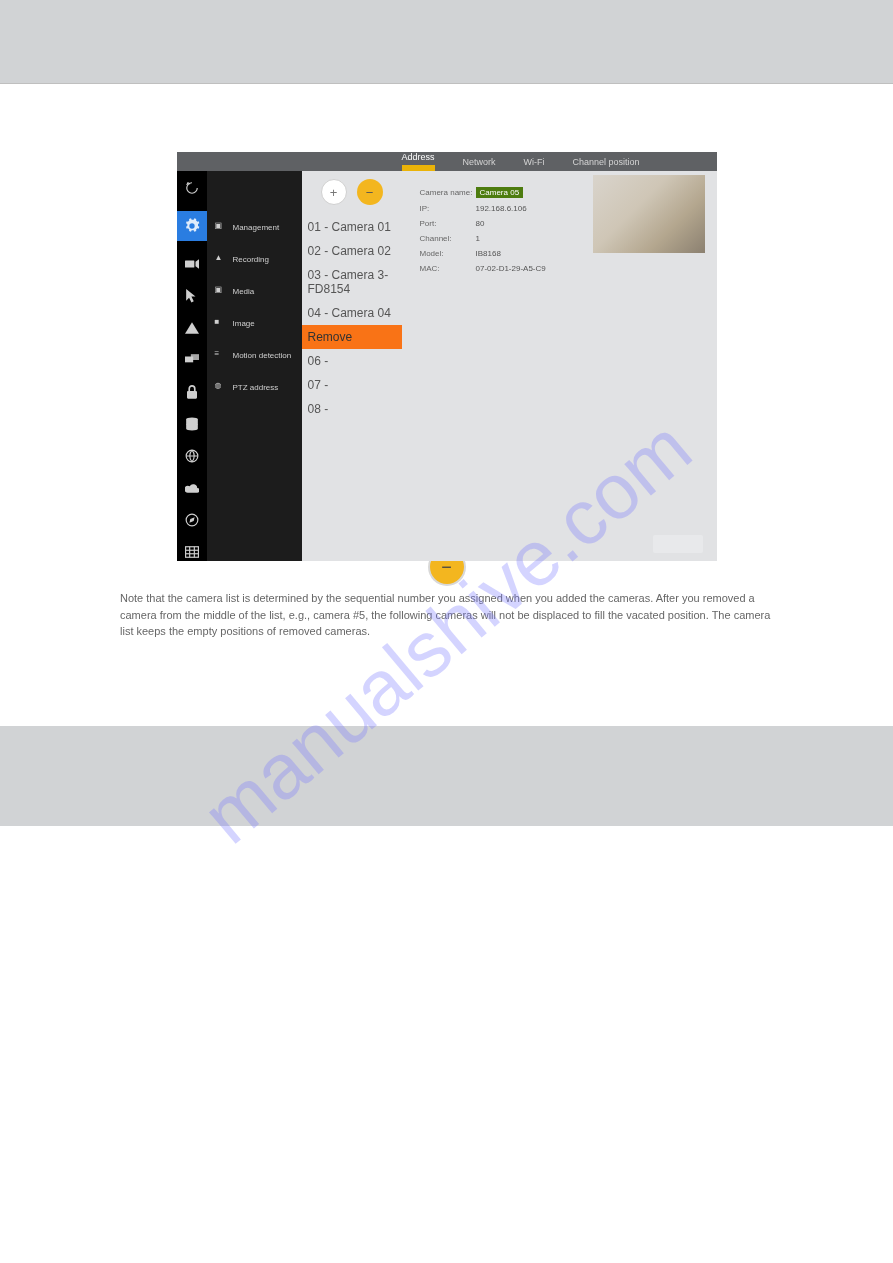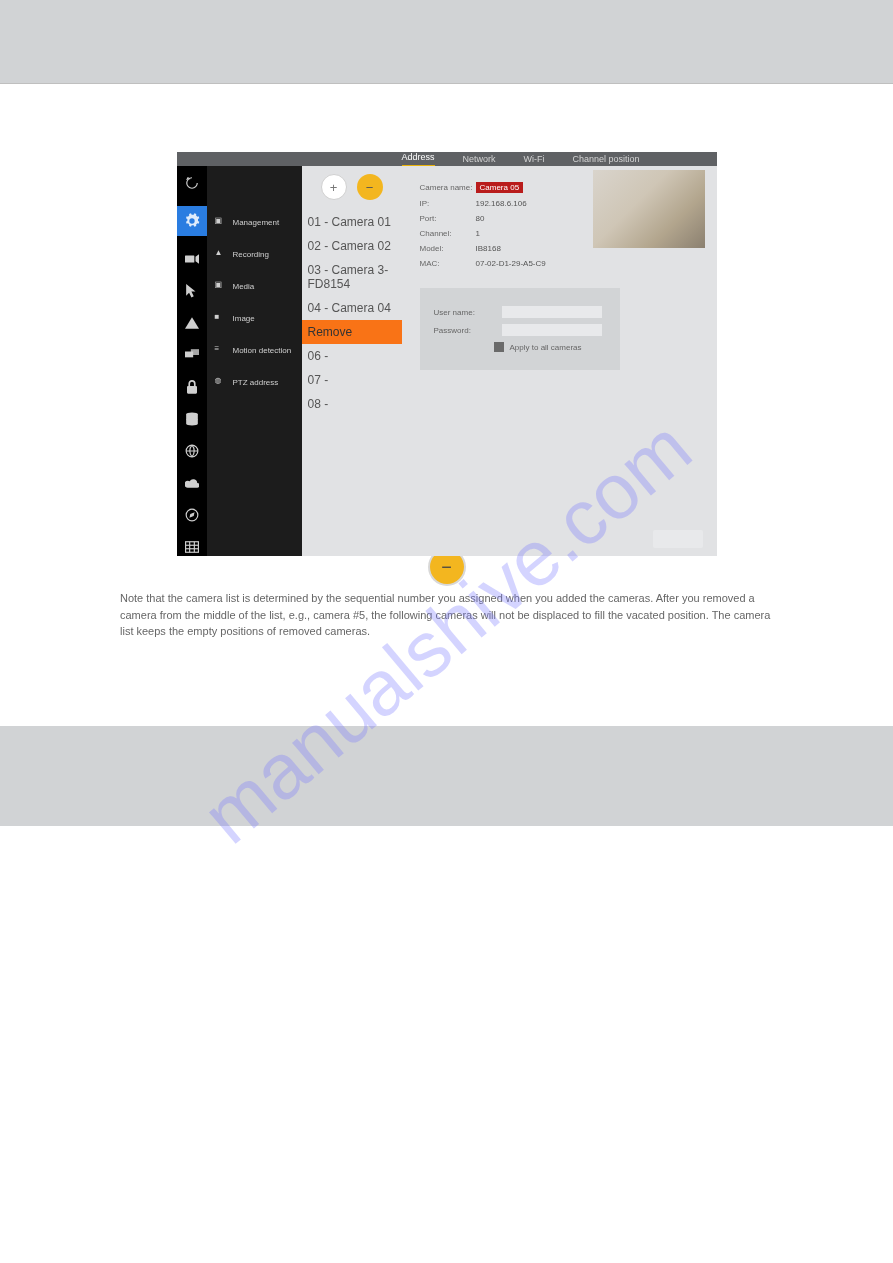--- a/index.html
+++ b/index.html
@@ -7,40 +7,40 @@
   .top-banner,.bottom-banner{width:893px;background:#d1d3d5}
   .top-banner{height:84px;border-bottom:1px solid #bfbfbf}
   .bottom-banner{margin-top:50px;height:100px}
   .page{padding:60px 120px 30px 120px}
   .para{font-size:11px;color:#666;line-height:1.5;margin:6px 0}
   .inline-btn{display:inline-flex;width:34px;height:34px;border-radius:50%;background:#e8e8e8;box-shadow:0 0 0 1px #ccc;vertical-align:middle;align-items:center;justify-content:center;font-size:18px;color:#888}
   .inline-btn.orange{background:#f3b61f;box-shadow:0 0 0 2px #d8d8d8;color:#444}
   .screenshot{width:540px;height:390px;margin:8px auto;background:#5f6164;position:relative;display:flex;flex-direction:column}
   .shot-top{height:35px;background:#5f6164;display:flex;align-items:center;padding-left:225px;gap:28px}
   .shot-tab{font-size:9px;color:#d4d4d4}
-  .shot-tab.active{color:#fff;border-bottom:1px solid #eab308;padding-bottom:3px}
+  .shot-tab.active{color:#fff;border-bottom:6px solid #eab308;padding-bottom:3px}
   .shot-body{flex:1;display:flex;background:#e1e2e4}
   .lrail{width:30px;background:#000;display:flex;flex-direction:column;align-items:center;padding-top:8px;gap:14px}
   .ricon{width:18px;height:18px;display:flex;align-items:center;justify-content:center;color:#cfcfcf;font-size:12px}
   .ricon.active{background:#2a7de1;width:30px;height:30px}
   .sidemenu{width:95px;background:#1c1c1c;padding-top:40px}
   .sm-item{height:32px;display:flex;align-items:center;padding-left:8px;font-size:8px;color:#cfcfcf;gap:6px}
   .sm-ico{width:12px;height:12px;color:#cfcfcf}
   .camcol{width:100px;background:#e1e2e4;padding-top:8px}
   .pm-row{display:flex;gap:10px;justify-content:center;margin-bottom:10px}
   .circ{width:26px;height:26px;border-radius:50%;display:flex;align-items:center;justify-content:center;font-size:13px}
   .circ.plus{background:#fff;border:1px solid #d0d0d0;color:#777}
   .circ.minus{background:#f3b61f;color:#555}
   .cam-li{font-size:12px;color:#555;padding:5px 6px}
   .cam-li.sel{background:#f97316;color:#333;position:relative}
   .detail{flex:1;padding:10px 18px 10px 18px;position:relative}
   .drow{display:flex;font-size:8px;color:#666;margin:6px 0;align-items:center}
   .dlab{width:56px}
   .dval{color:#555}
-  .inputish{background:#b91c1c;color:#fff;padding:1px 4px;font-size:8px}
+  .inputish{background:#4d7c0f;color:#fff;padding:1px 4px;font-size:8px}
   .thumb{position:absolute;right:12px;top:4px;width:112px;height:78px;background:linear-gradient(135deg,#d9d4cc 0%,#cfc6b6 40%,#b3a68e 70%,#8b8070 100%)}
   .cred-box{margin-top:20px;width:200px;background:#d2d4d6;padding:12px 14px}
   .cred-row{display:flex;align-items:center;font-size:8px;color:#666;margin:6px 0}
   .cred-lab{width:68px}
   .cred-field{width:100px;height:12px;background:#e8e9eb}
   .chk{width:10px;height:10px;background:#6a6a6a;margin-right:6px}
   .apply-btn{position:absolute;right:14px;bottom:8px;width:50px;height:18px;background:#e8e9eb;border-radius:2px}
   .watermark{position:absolute;left:50%;top:50%;transform:translate(-50%,-50%) rotate(-40deg);font-size:78px;color:rgba(120,120,255,0.32);font-weight:400;white-space:nowrap;pointer-events:none;font-family:Arial}
   svg{display:block}
 </style>
@@ -198,34 +198,20 @@
         </div>
         <div class="drow">
           <span class="dlab">Model:</span>
           <span class="dval">IB8168</span>
         </div>
         <div class="drow">
           <span class="dlab">MAC:</span>
           <span class="dval">07-02-D1-29-A5-C9</span>
         </div>
 
-        <div class="cred-box">
-          <div class="cred-row">
-            <span class="cred-lab">User name:</span>
-            <span class="cred-field"></span>
-          </div>
-          <div class="cred-row">
-            <span class="cred-lab">Password:</span>
-            <span class="cred-field"></span>
-          </div>
-          <div class="cred-row" style="margin-left:60px">
-            <span class="chk"></span>
-            <span>Apply to all cameras</span>
-          </div>
-        </div>
         <div class="apply-btn"></div>
       </div>
     </div>
   </div>
 
   <p class="para" style="text-align:center">
     <span class="inline-btn orange">−</span>
   </p>
 
   <p class="para">Note that the camera list is determined by the sequential number you assigned when you added the cameras. After you removed a camera from the middle of the list, e.g., camera #5, the following cameras will not be displaced to fill the vacated position. The camera list keeps the empty positions of removed cameras.</p>

